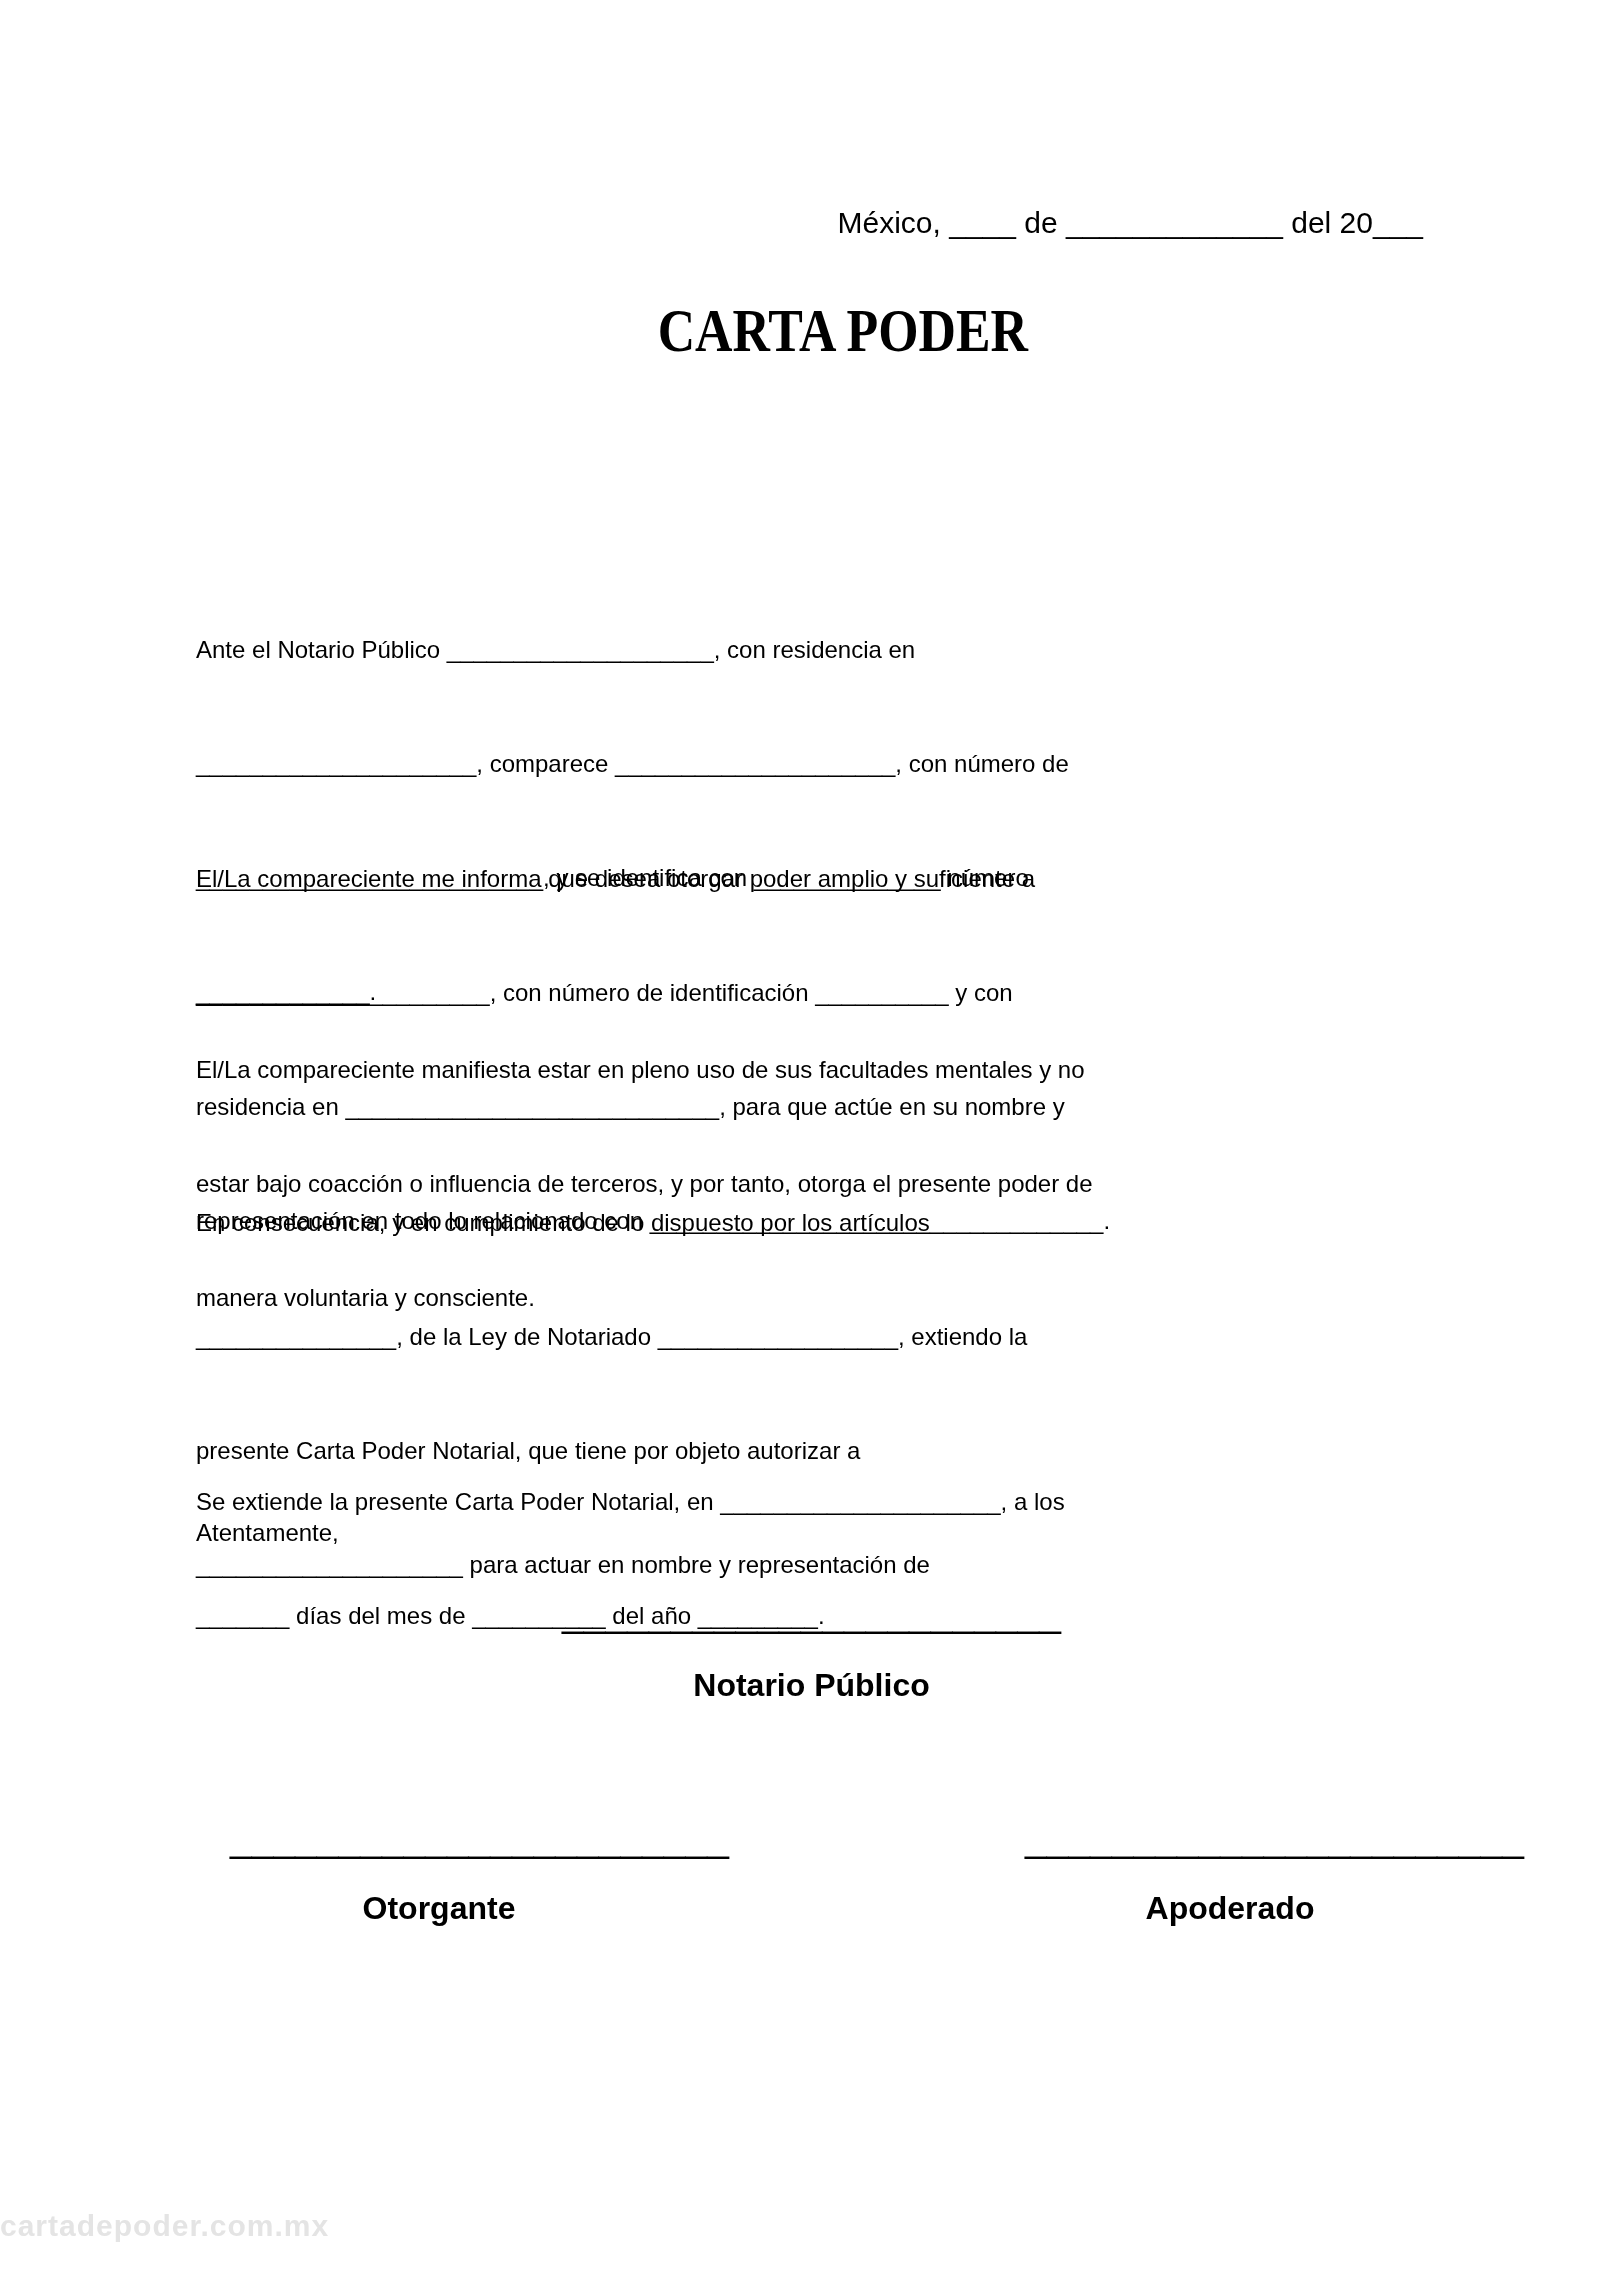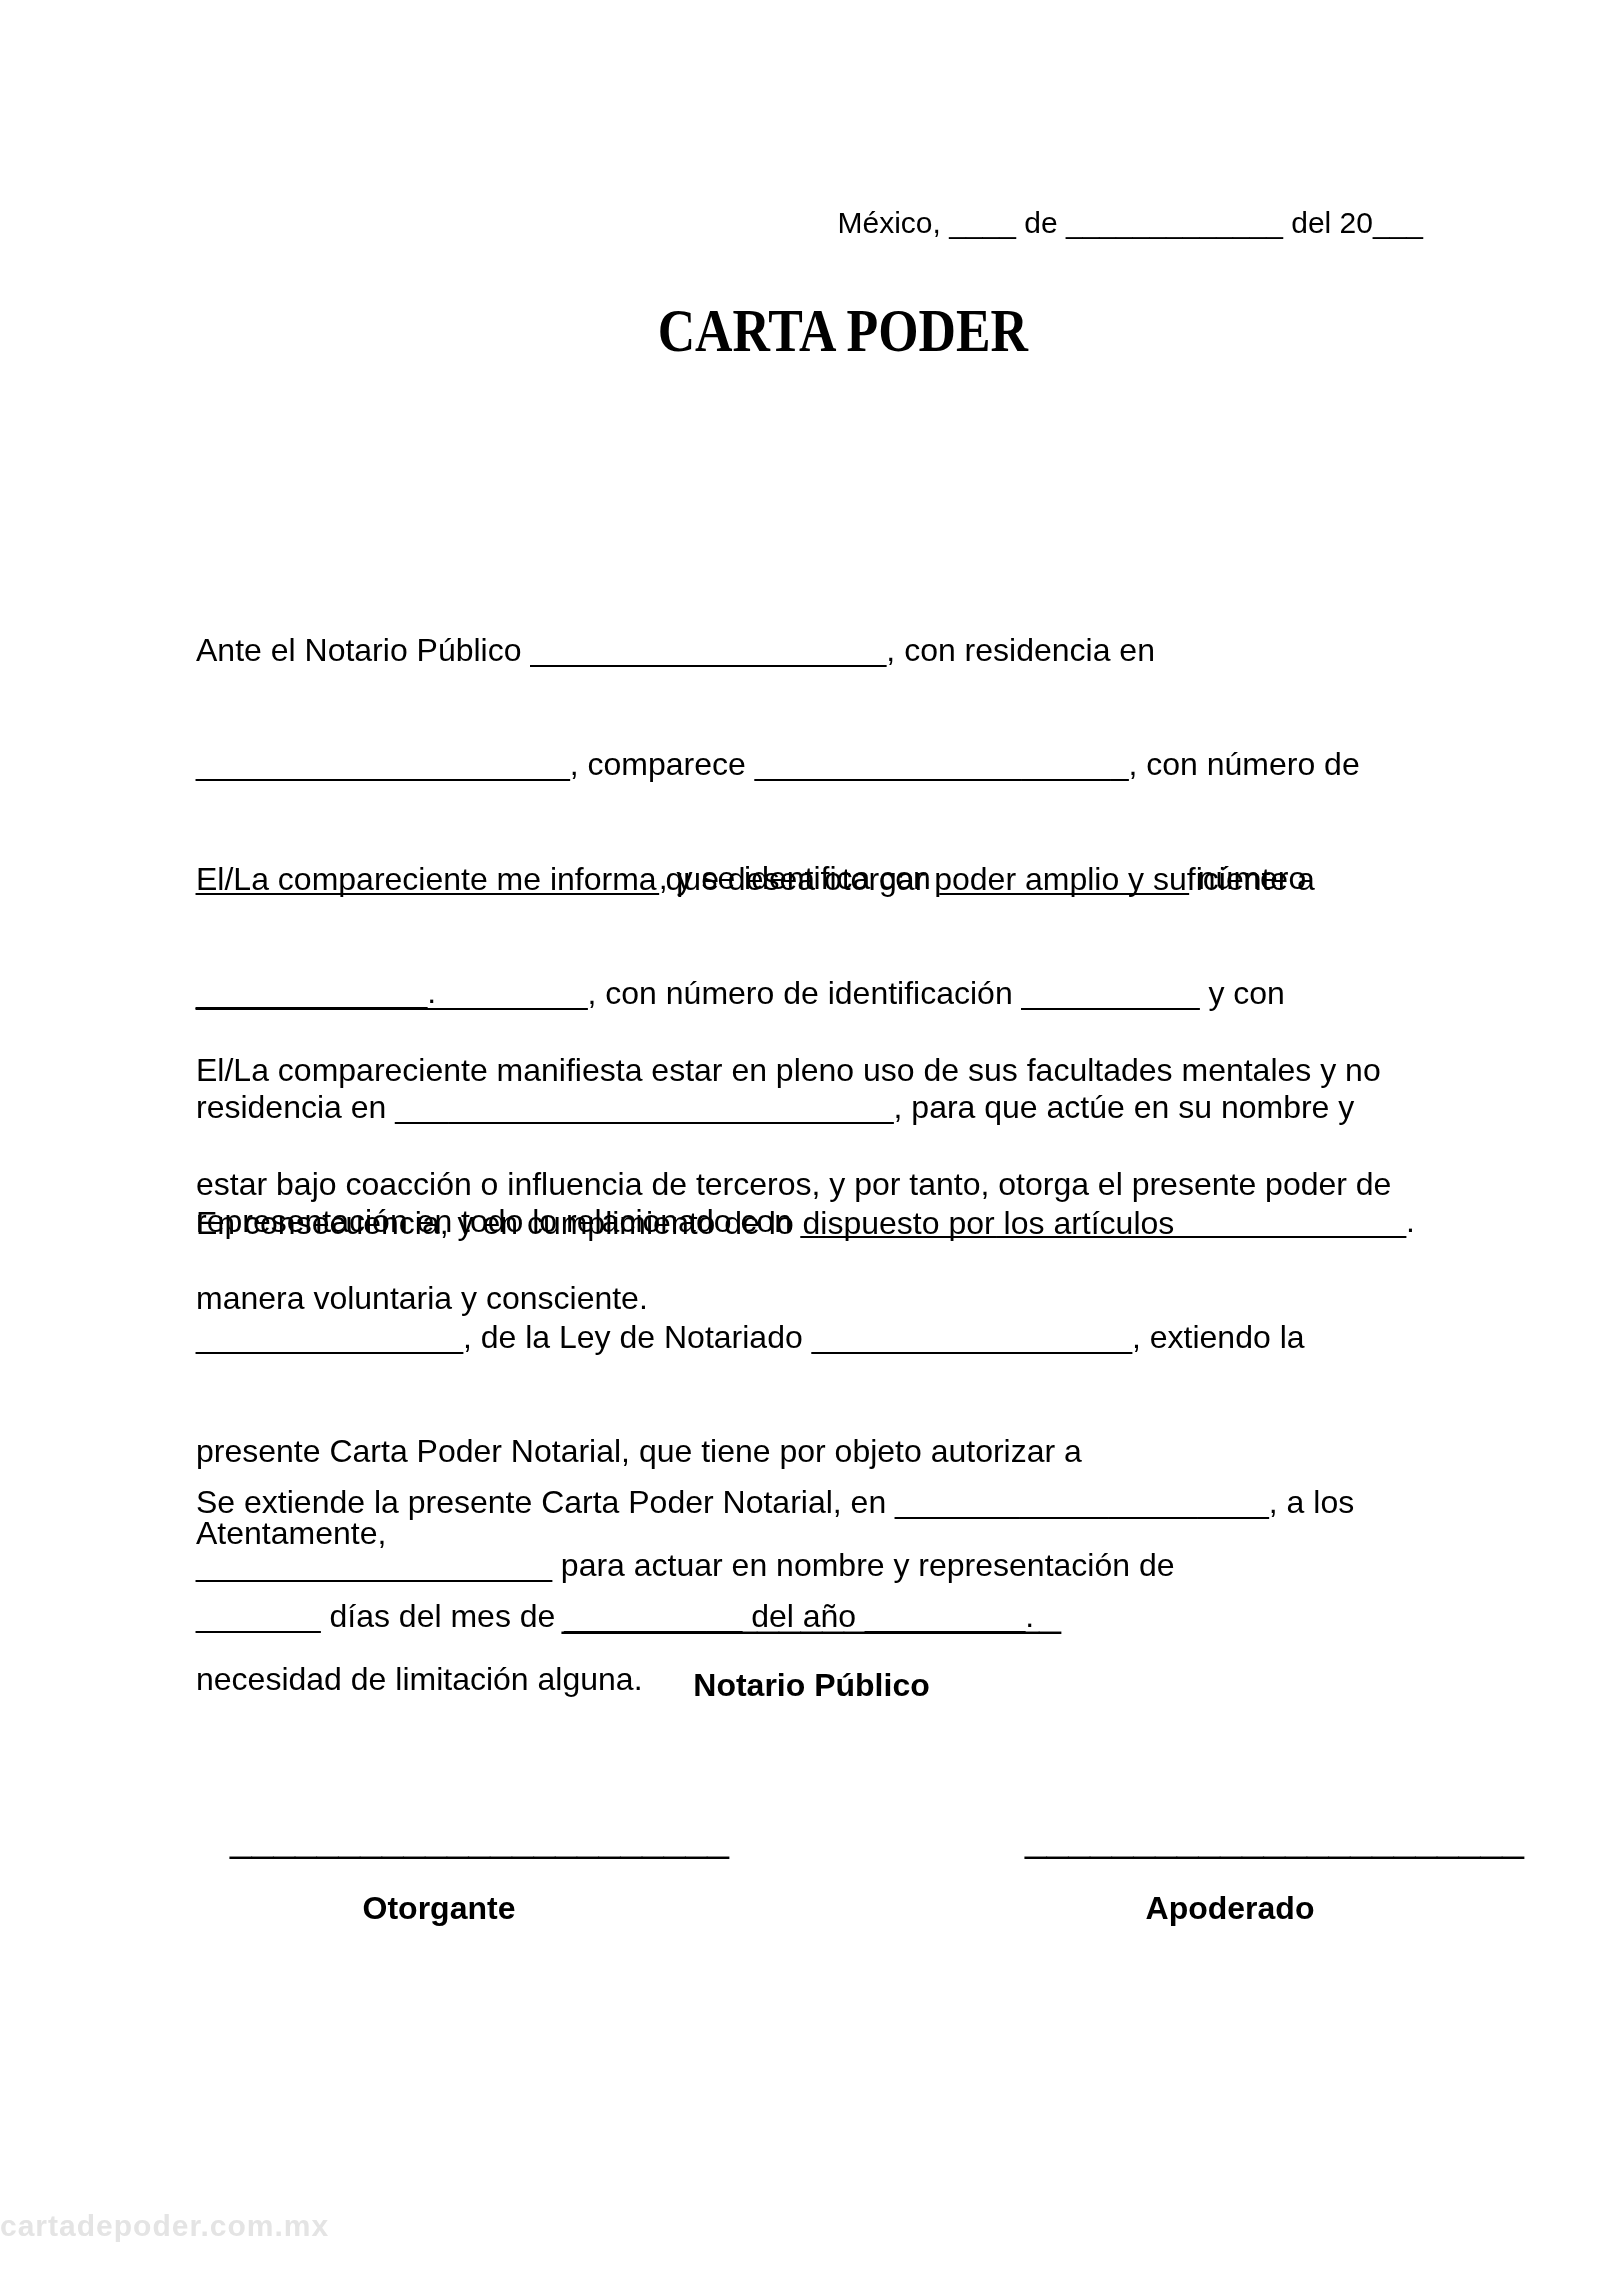--- a/index.html
+++ b/index.html
@@ -39,21 +39,21 @@
   }
   .title-inner {
     display: inline-block;
     transform: scaleX(0.85);
     transform-origin: center;
   }
   .para {
     position: absolute;
     left: 196px;
     width: 1274px;
-    font-size: 32px;
+    font-size: 24px;
     line-height: 38px;
     white-space: pre;
   }
   .p1 { top: 555px; }
   .p2 { top: 784px; }
   .p3 { top: 975px; }
   .p4 { top: 1128px; }
   .p5 { top: 1407px; }
   .closing { top: 1514px; }
   .sig-line {
@@ -127,21 +127,20 @@
     <div>El/La compareciente manifiesta estar en pleno uso de sus facultades mentales y no</div>
     <div>estar bajo coacción o influencia de terceros, y por tanto, otorga el presente poder de</div>
     <div>manera voluntaria y consciente.</div>
   </div>
 
   <div class="para p4">
     <div>En consecuencia, y en cumplimiento de lo dispuesto por los artículos</div>
     <div>_______________, de la Ley de Notariado __________________, extiendo la</div>
     <div>presente Carta Poder Notarial, que tiene por objeto autorizar a</div>
     <div>____________________ para actuar en nombre y representación de</div>
-    <div>necesidad de limitación alguna.</div>
   </div>
 
   <div class="para p5">
     <div>Se extiende la presente Carta Poder Notarial, en _____________________, a los</div>
     <div>_______ días del mes de __________ del año _________.</div>
   </div>
 
   <div class="para closing">Atentamente,</div>
 
   <div class="notary-line sig-line">_______________________</div>

